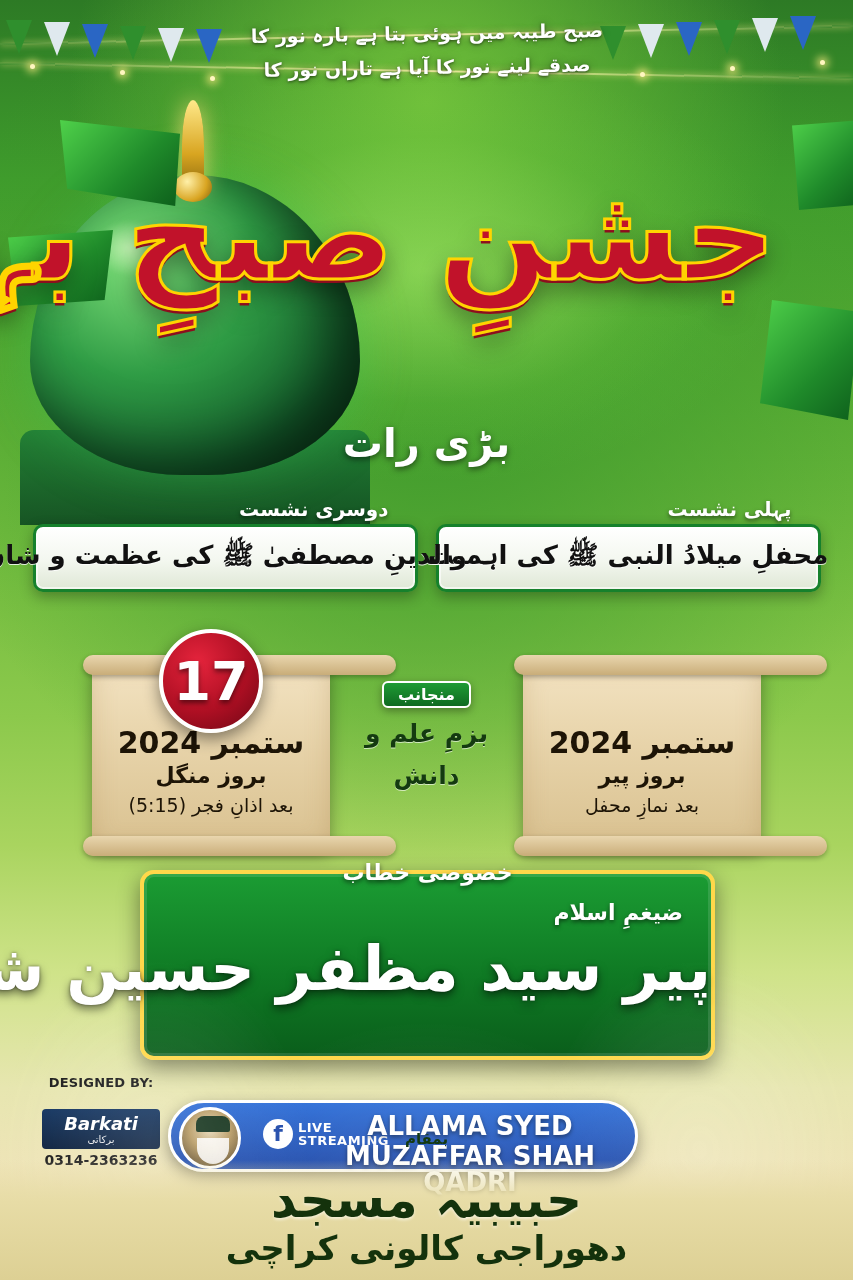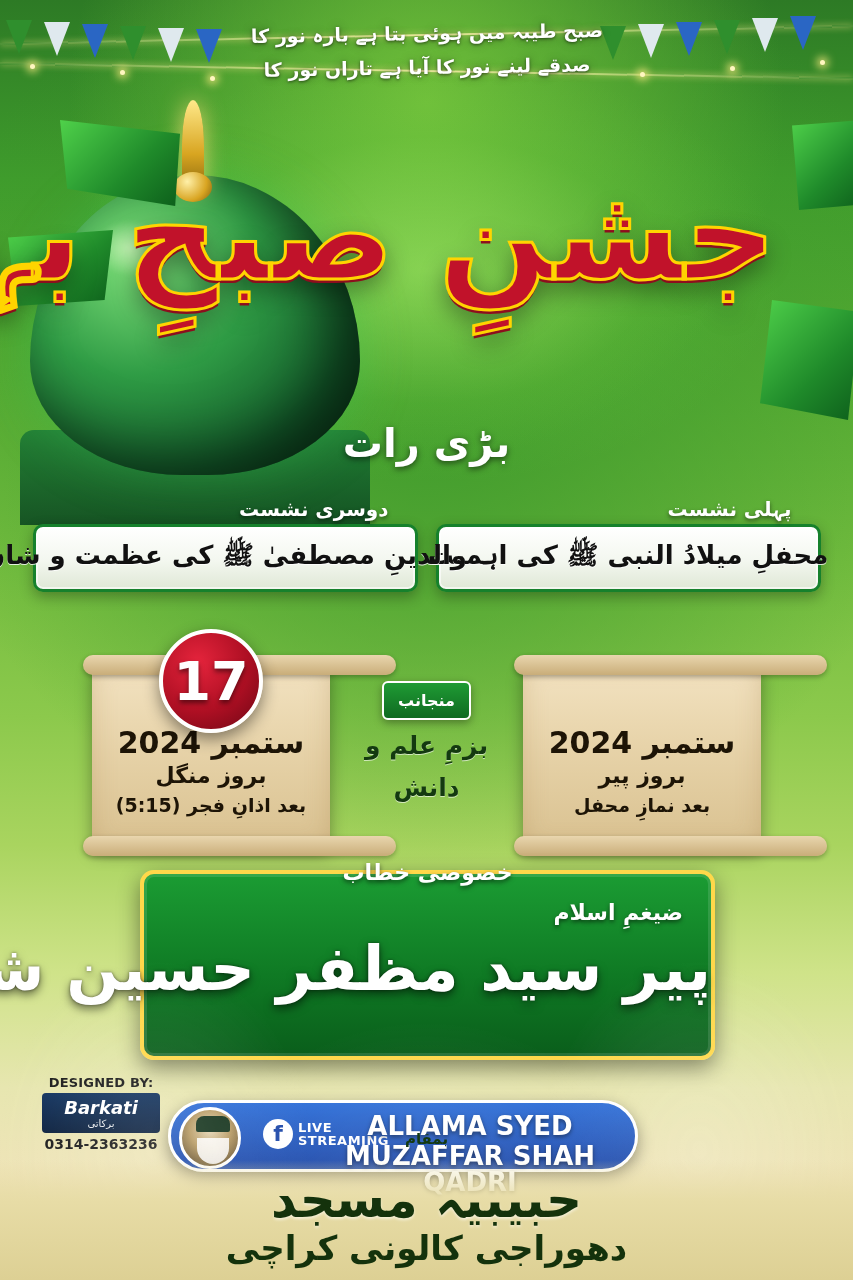--- a/index.html
+++ b/index.html
@@ -194,28 +194,28 @@
     color: #fff; font-size: 54px; font-weight: 800;
     text-shadow: 0 3px 5px rgba(0,0,0,.5);
     z-index: 3;
   }
   .scroll-body {
     position: absolute; left: 0; top: 62px; width: 100%;
     text-align: center; color: #1d1406;
   }
   .scroll-month { font-size: 30px; font-weight: 800; line-height: 36px; }
   .scroll-day   { font-size: 22px; font-weight: 700; line-height: 30px; }
-  .scroll-time  { font-size: 19px; font-weight: 700; line-height: 28px; }
+  .scroll-time  { font-size: 19px; font-weight: 400; line-height: 28px; }
 
   .center-chip {
     position: absolute; left: 50%; top: 56px; transform: translateX(-50%);
     width: 150px; text-align: center;
   }
   .chip-top {
-    display: inline-block; padding: 8px 14px;
+    display: inline-block; padding: 2px 14px;
     background: linear-gradient(180deg, #1f9b34, #0f6a21);
     border: 2px solid #fff; border-radius: 6px;
     color: #fff; font-size: 16px; font-weight: 800;
     box-shadow: 0 3px 8px rgba(0,0,0,.35);
   }
   .chip-line {
     margin-top: 10px; color: #143a10; font-size: 25px; font-weight: 800;
     line-height: 32px; text-shadow: 0 1px 0 rgba(255,255,255,.6);
   }
 
@@ -244,21 +244,21 @@
     letter-spacing: -1px;
   }
 
   
   .designer {
     position: absolute; left: 42px; top: 1075px; width: 118px; text-align: center;
     color: #1a1a1a;
   }
   .designer .dz-label { font-size: 13px; font-weight: 800; letter-spacing: .2px; }
   .designer .dz-logo {
-    margin-top: 3px; background: linear-gradient(180deg, #12335f, #0a1f3d);
+    margin-top: 19px; background: linear-gradient(180deg, #12335f, #0a1f3d);
     border-radius: 4px; padding: 4px 2px; color: #fff;
   }
   .designer .dz-logo .bk { font-size: 18px; font-weight: 700; font-style: italic; }
   .designer .dz-logo .bk-sub { font-size: 10px; opacity: .9; }
   .designer .dz-phone { margin-top: 3px; font-size: 14px; font-weight: 800; }
 
   
   .livebar {
     position: absolute; left: 168px; top: 1100px; width: 470px; height: 72px;
     background: linear-gradient(180deg, #2f6fd8 0%, #1c47a8 100%);

